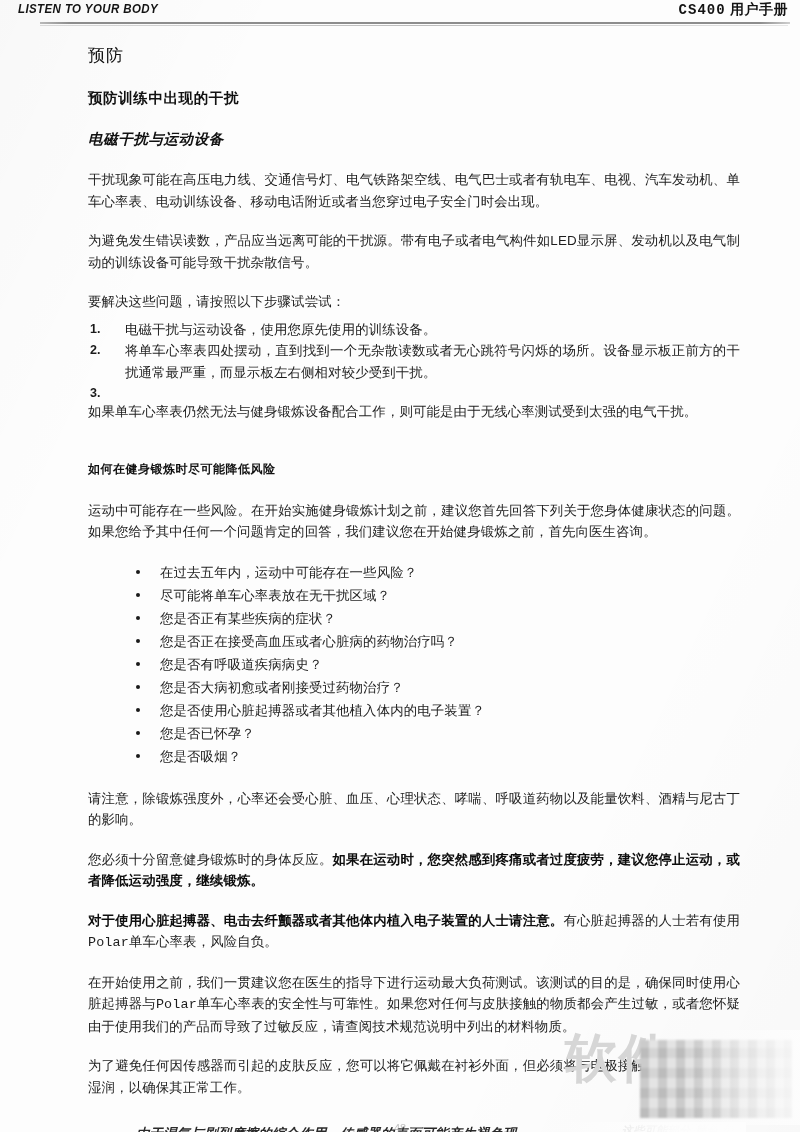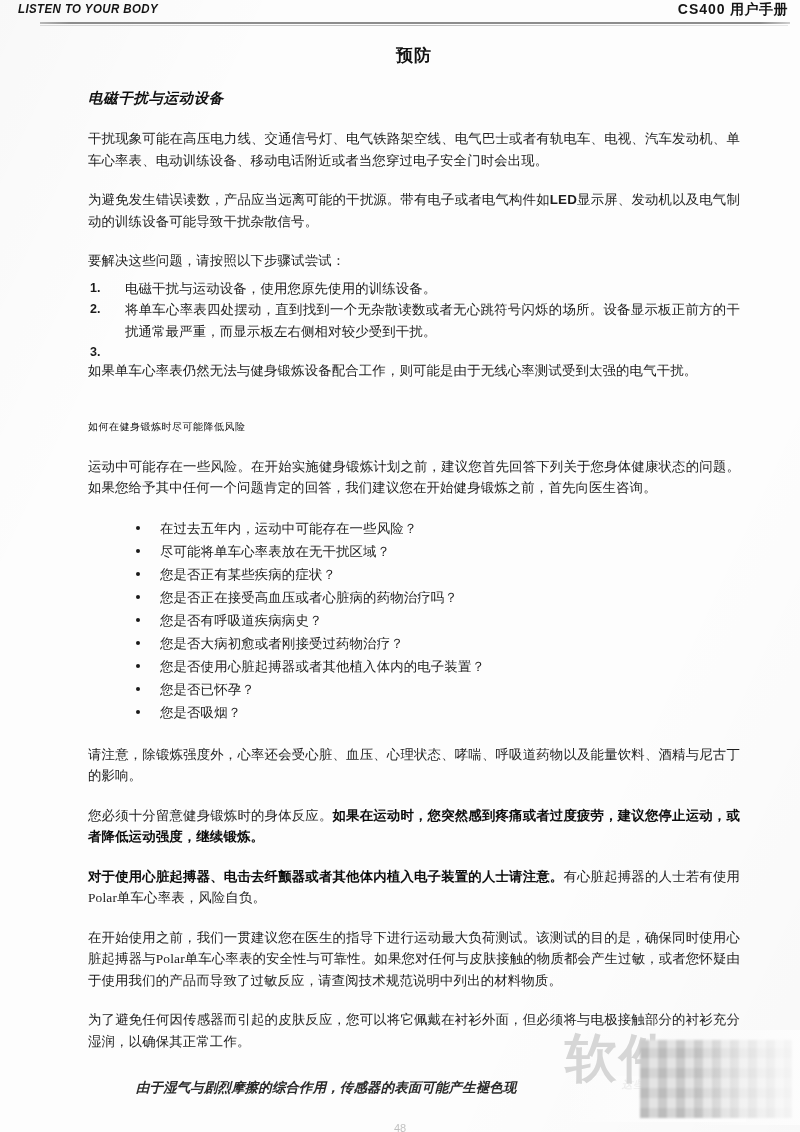--- a/index.html
+++ b/index.html
@@ -50,21 +50,21 @@
     position: absolute;
     right: 12px;
     top: 1px;
     font-family: "Liberation Sans", sans-serif;
     font-size: 14px;
     font-weight: bold;
     color: #141414;
     letter-spacing: 0.5px;
   }
   .hdr-right .model {
-    font-family: Liberation Sans, sans-serif;
+    font-family: Liberation Mono, monospace;
     letter-spacing: 1px;
   }
   .hdr-rule {
     position: absolute;
     left: 40px;
     right: 10px;
     top: 22px;
     height: 4px;
   }
   .hdr-rule .r1 {
@@ -82,61 +82,60 @@
   .content {
     position: absolute;
     left: 88px;
     top: 44px;
     width: 652px;
   }
 
   h1.title {
     margin: 0 0 22px 0;
     font-size: 17px;
-    font-weight: bold;
+    font-weight: normal;
     letter-spacing: 1px;
     color: #111;
-    text-align: center;
   }
   h2.sub {
     margin: 0 0 22px 0;
     font-size: 14.5px;
     font-weight: bold;
     letter-spacing: 0.6px;
     color: #111;
   }
   h3.subsub {
     margin: 0 0 20px 0;
     font-size: 14.5px;
     font-weight: bold;
     font-style: italic;
     letter-spacing: 0.6px;
     color: #111;
   }
   h2.sec {
     margin: 38px 0 22px 0;
-    font-size: 10px;
-    font-weight: normal;
+    font-size: 12px;
+    font-weight: bold;
     letter-spacing: 0.5px;
     color: #111;
   }
 
   p.body {
     margin: 0 0 18px 0;
     font-size: 13.4px;
     line-height: 21.5px;
     letter-spacing: 0.15px;
     text-align: justify;
     color: #1d1d1d;
   }
   p.tight { margin-bottom: 6px; }
 
   .b { font-weight: bold; color: #0d0d0d; }
-  .lat { font-family: "Liberation Sans", sans-serif; font-weight: bold; }
-  .lat-n { font-family: Liberation Serif, serif; }
+  .lat { font-family: "Liberation Sans", sans-serif; font-weight: normal; }
+  .lat-n { font-family: Liberation Mono, monospace; }
 
   
   ol.steps {
     margin: 0 0 18px 0;
     padding: 0;
     list-style: none;
   }
   ol.steps li {
     position: relative;
     padding-left: 37px;
@@ -277,20 +276,21 @@
     <div class="hdr-rule">
       <div class="r1"></div>
       <div class="r2"></div>
     </div>
   </div>
 
   <div class="content">
 
     <h1 class="title">预防</h1>
 
+    <h2 class="sub">预防训练中出现的干扰</h2>
 
     <h3 class="subsub">电磁干扰与运动设备</h3>
 
     <p class="body">干扰现象可能在高压电力线、交通信号灯、电气铁路架空线、电气巴士或者有轨电车、电视、汽车发动机、单车心率表、电动训练设备、移动电话附近或者当您穿过电子安全门时会出现。</p>
 
     <p class="body">
       <span>为避免发生错误读数，产品应当远离可能的干扰源。带有电子或者电气构件如</span><span class="lat">LED</span><span>显示屏、发动机以及电气制动的训练设备可能导致干扰杂散信号。</span>
     </p>
 
     <p class="body tight">要解决这些问题，请按照以下步骤试尝试：</p>

